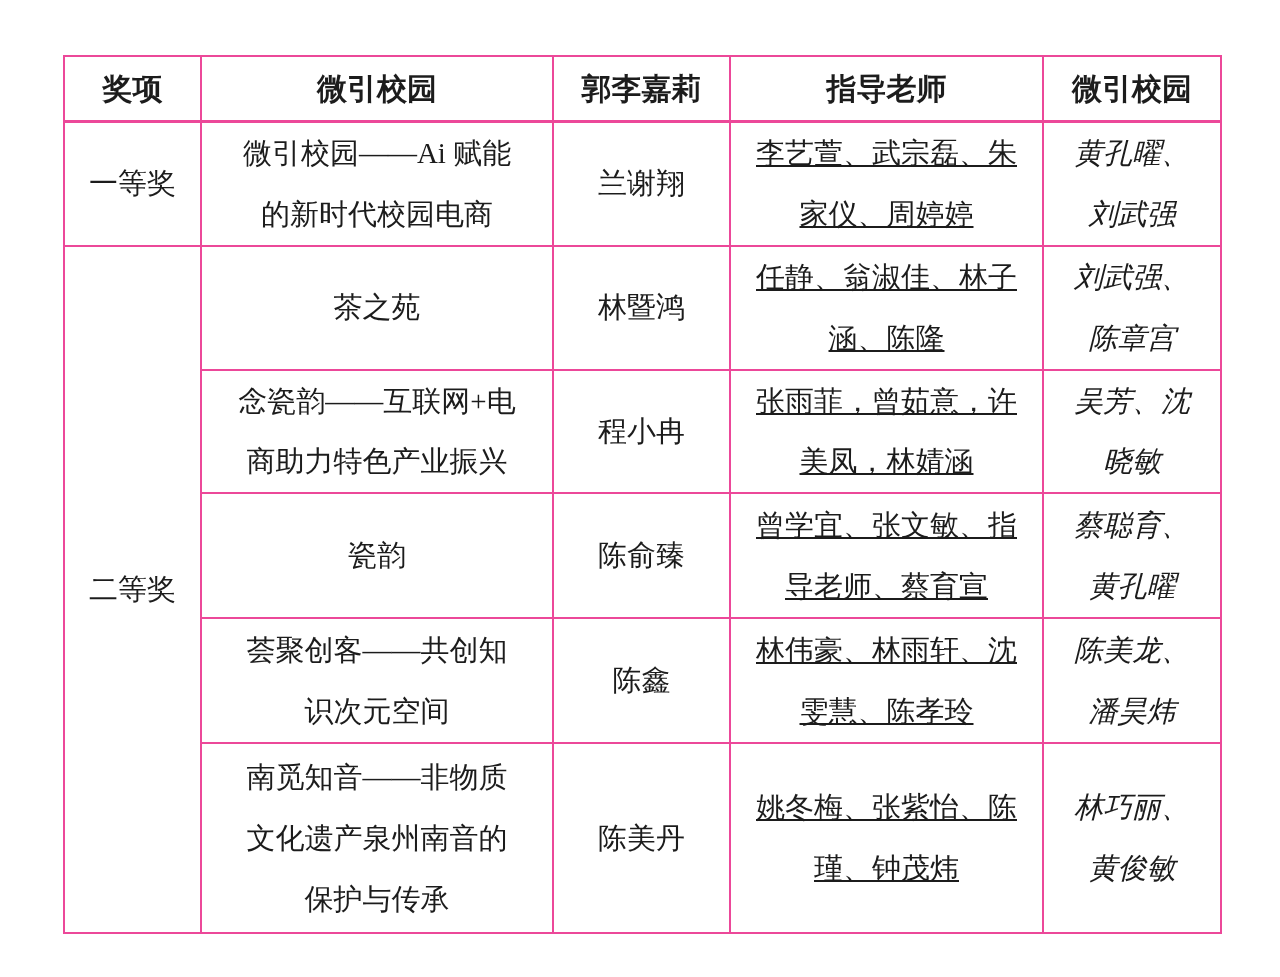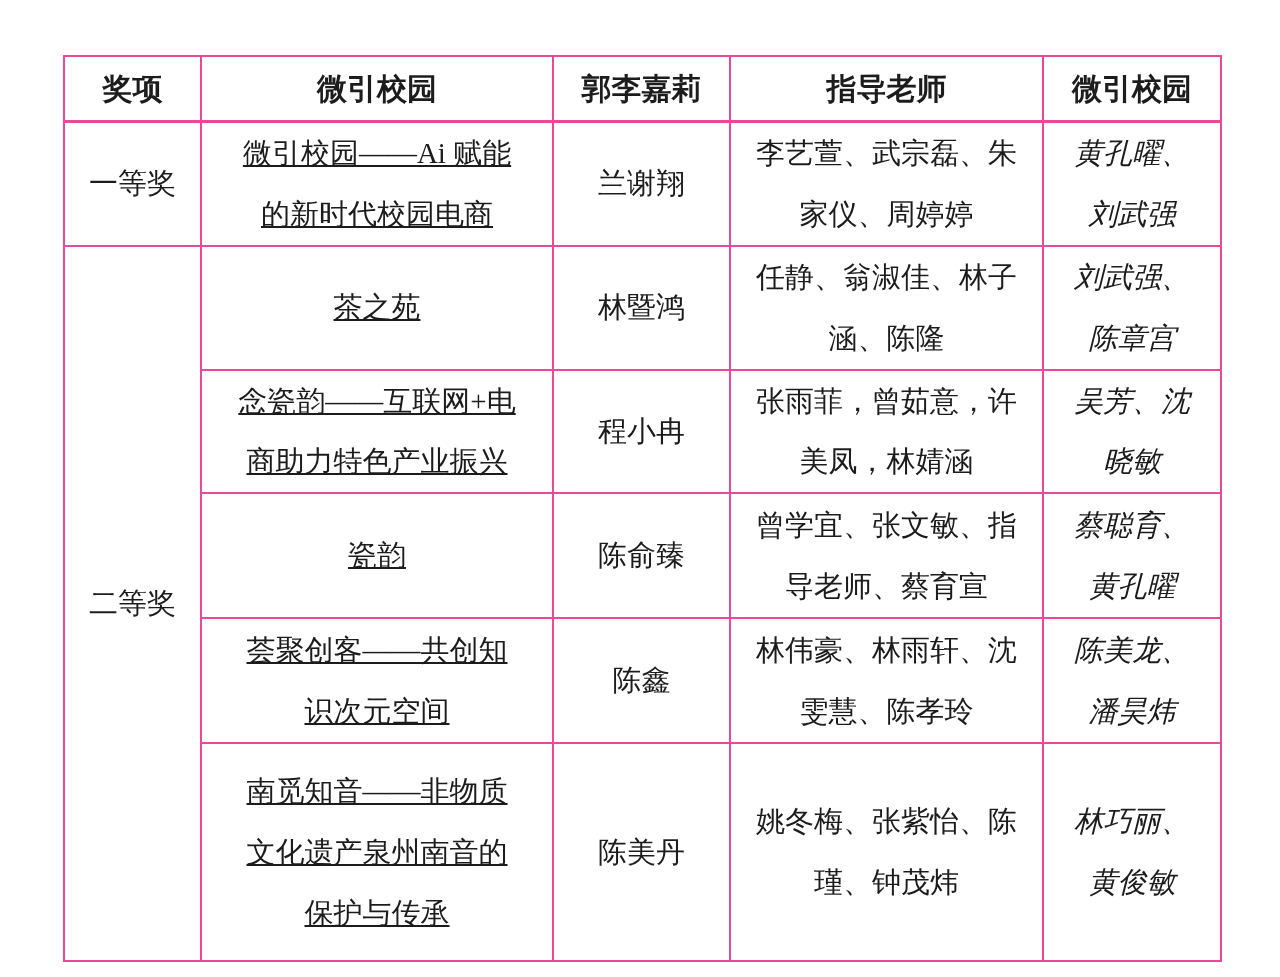--- a/index.html
+++ b/index.html
@@ -39,23 +39,23 @@
     font-weight: bold;
     font-size: 30px;
     border-bottom-width: 3px;
   }
   .awards thead tr { height: 63px; }
   .awards tr.row-1 { height: 120px; }
   .awards tr.row-2 { height: 123px; }
   .awards tr.row-3 { height: 98px; }
   .awards tr.row-4 { height: 125px; }
   .awards tr.row-5 { height: 125px; margin-left: 44px; }
-  .awards tr.row-6 { height: 218px; }
-  .awards td.project  { padding: 0 33px; text-decoration: underline; }
-  .awards td.members  { padding: 0 20px; }
+  .awards tr.row-6 { height: 190px; }
+  .awards td.project  { padding: 0 33px; }
+  .awards td.members  { padding: 0 20px; text-decoration: underline; }
   .awards td.teachers { padding: 0 20px; font-style: italic; }
   .awards td.award, .awards td.leader { padding: 0 6px; }
 </style>
 </head>
 <body>
 
 <div class="page">
   <table class="awards">
     <colgroup>
       <col style="width:137px">

